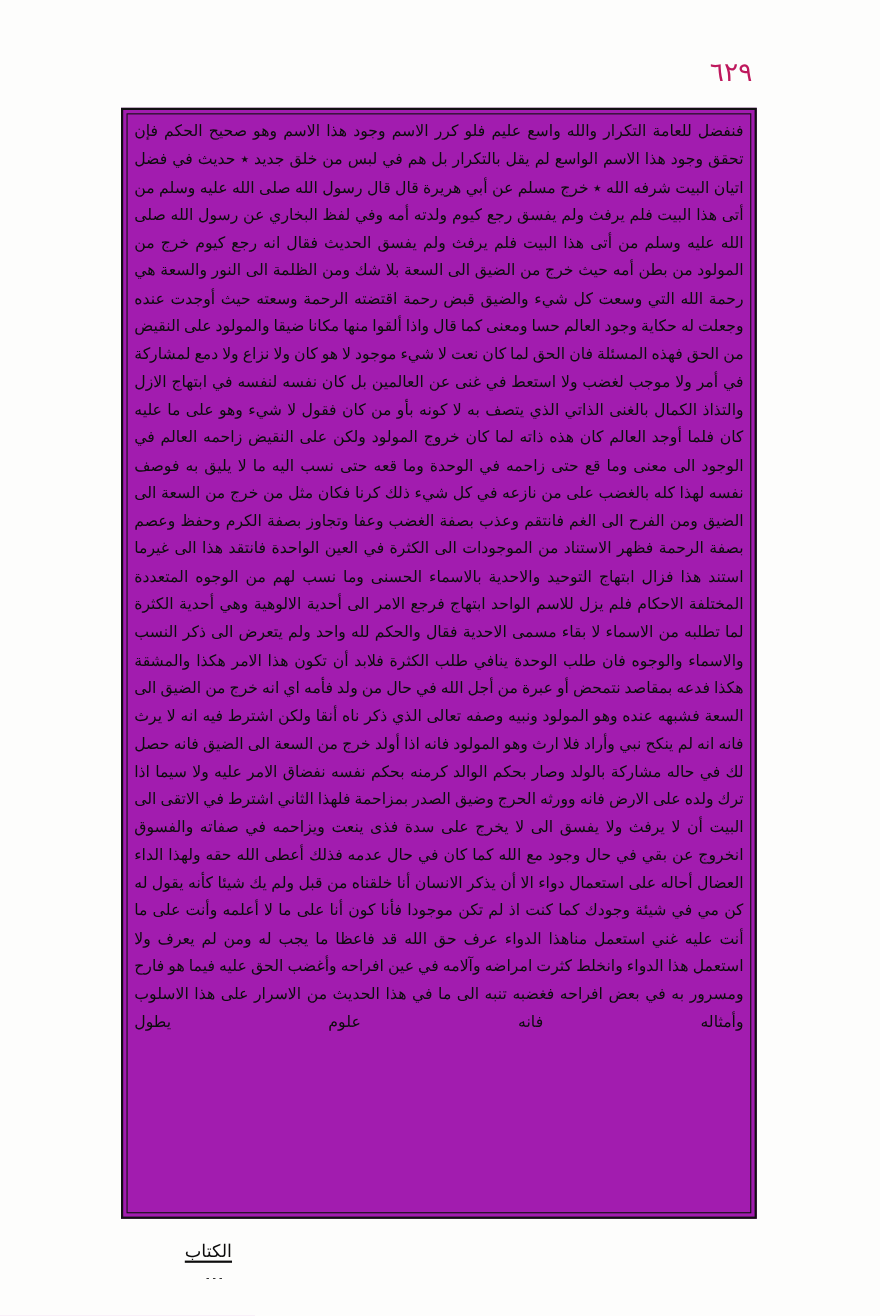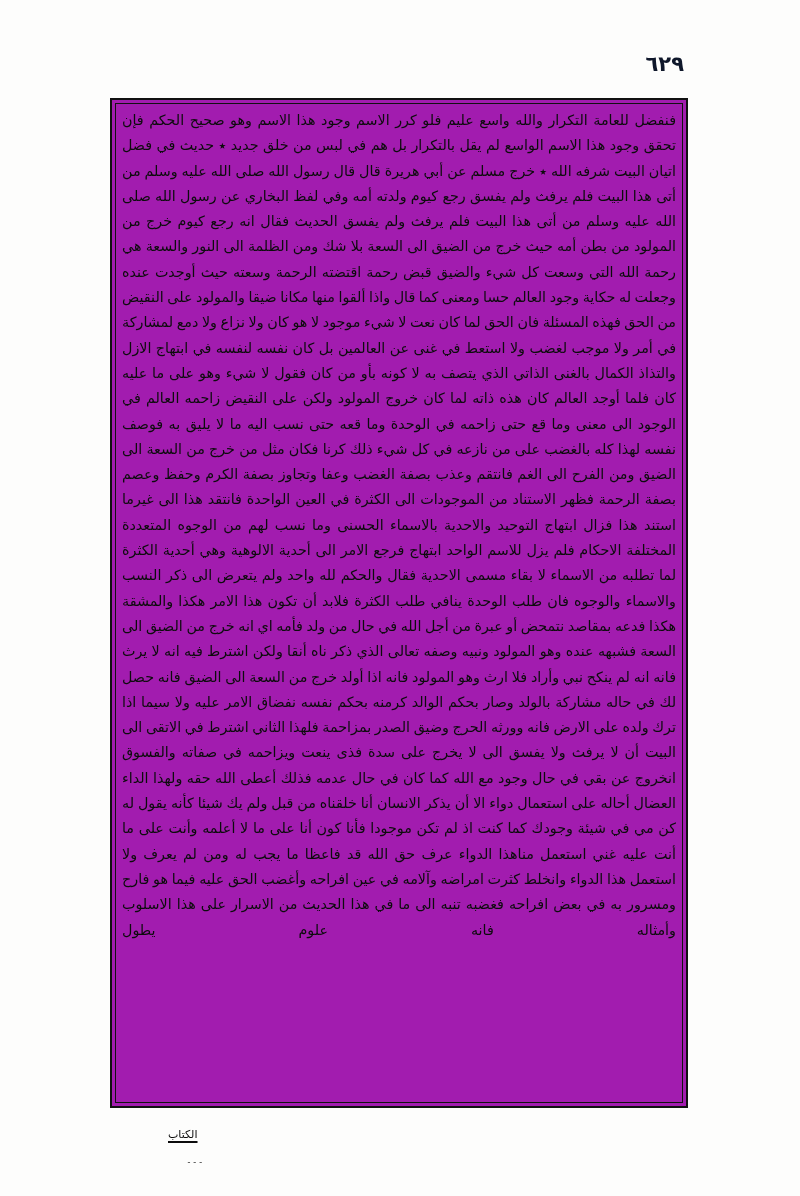--- a/index.html
+++ b/index.html
@@ -18,23 +18,23 @@
     position: absolute;
     inset: 0;
     background: #fdfdfc;
   }
   
   .page-number {
     position: absolute;
     top: 52px;
     right: 116px;
     font-family: "DejaVu Sans", sans-serif;
-    font-size: 21px;
-    font-weight: bold;
-    color: #0f172a;
+    font-size: 24px;
+    font-weight: normal;
+    color: #be185d;
     letter-spacing: 1px;
     direction: rtl;
     unicode-bidi: bidi-override;
   }
   
   .text-frame {
     position: absolute;
     left: 110px;
     top: 98px;
     width: 578px;
@@ -74,21 +74,21 @@
     margin: 0;
     padding: 0;
   }
   
   .catchword {
     position: absolute;
     left: 168px;
     top: 1128px;
     direction: rtl;
     font-family: "DejaVu Sans", sans-serif;
-    font-size: 11px;
+    font-size: 16px;
     color: #0c0c0c;
     text-decoration: underline;
     text-decoration-thickness: 2px;
     text-underline-offset: 3px;
   }
   .catchword-sub {
     position: absolute;
     left: 186px;
     top: 1154px;
     font-family: "DejaVu Sans", sans-serif;

